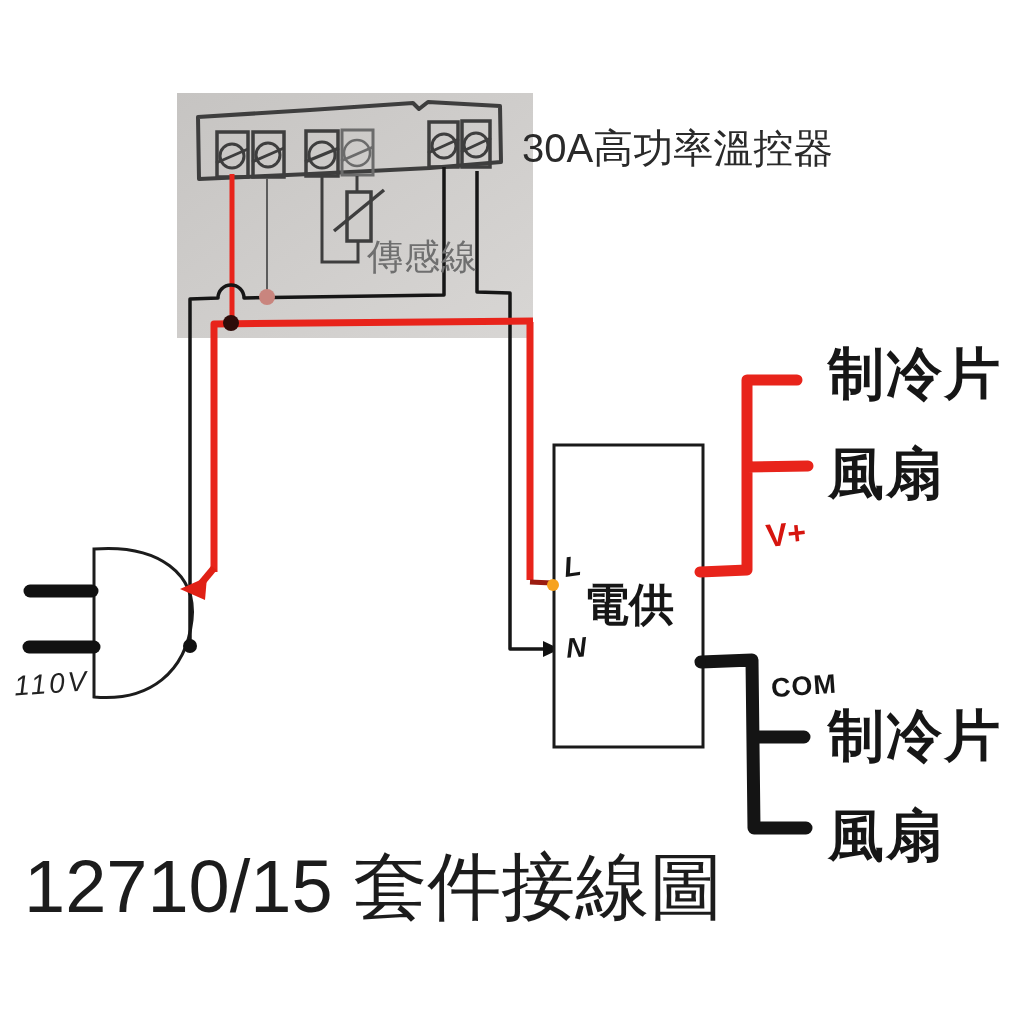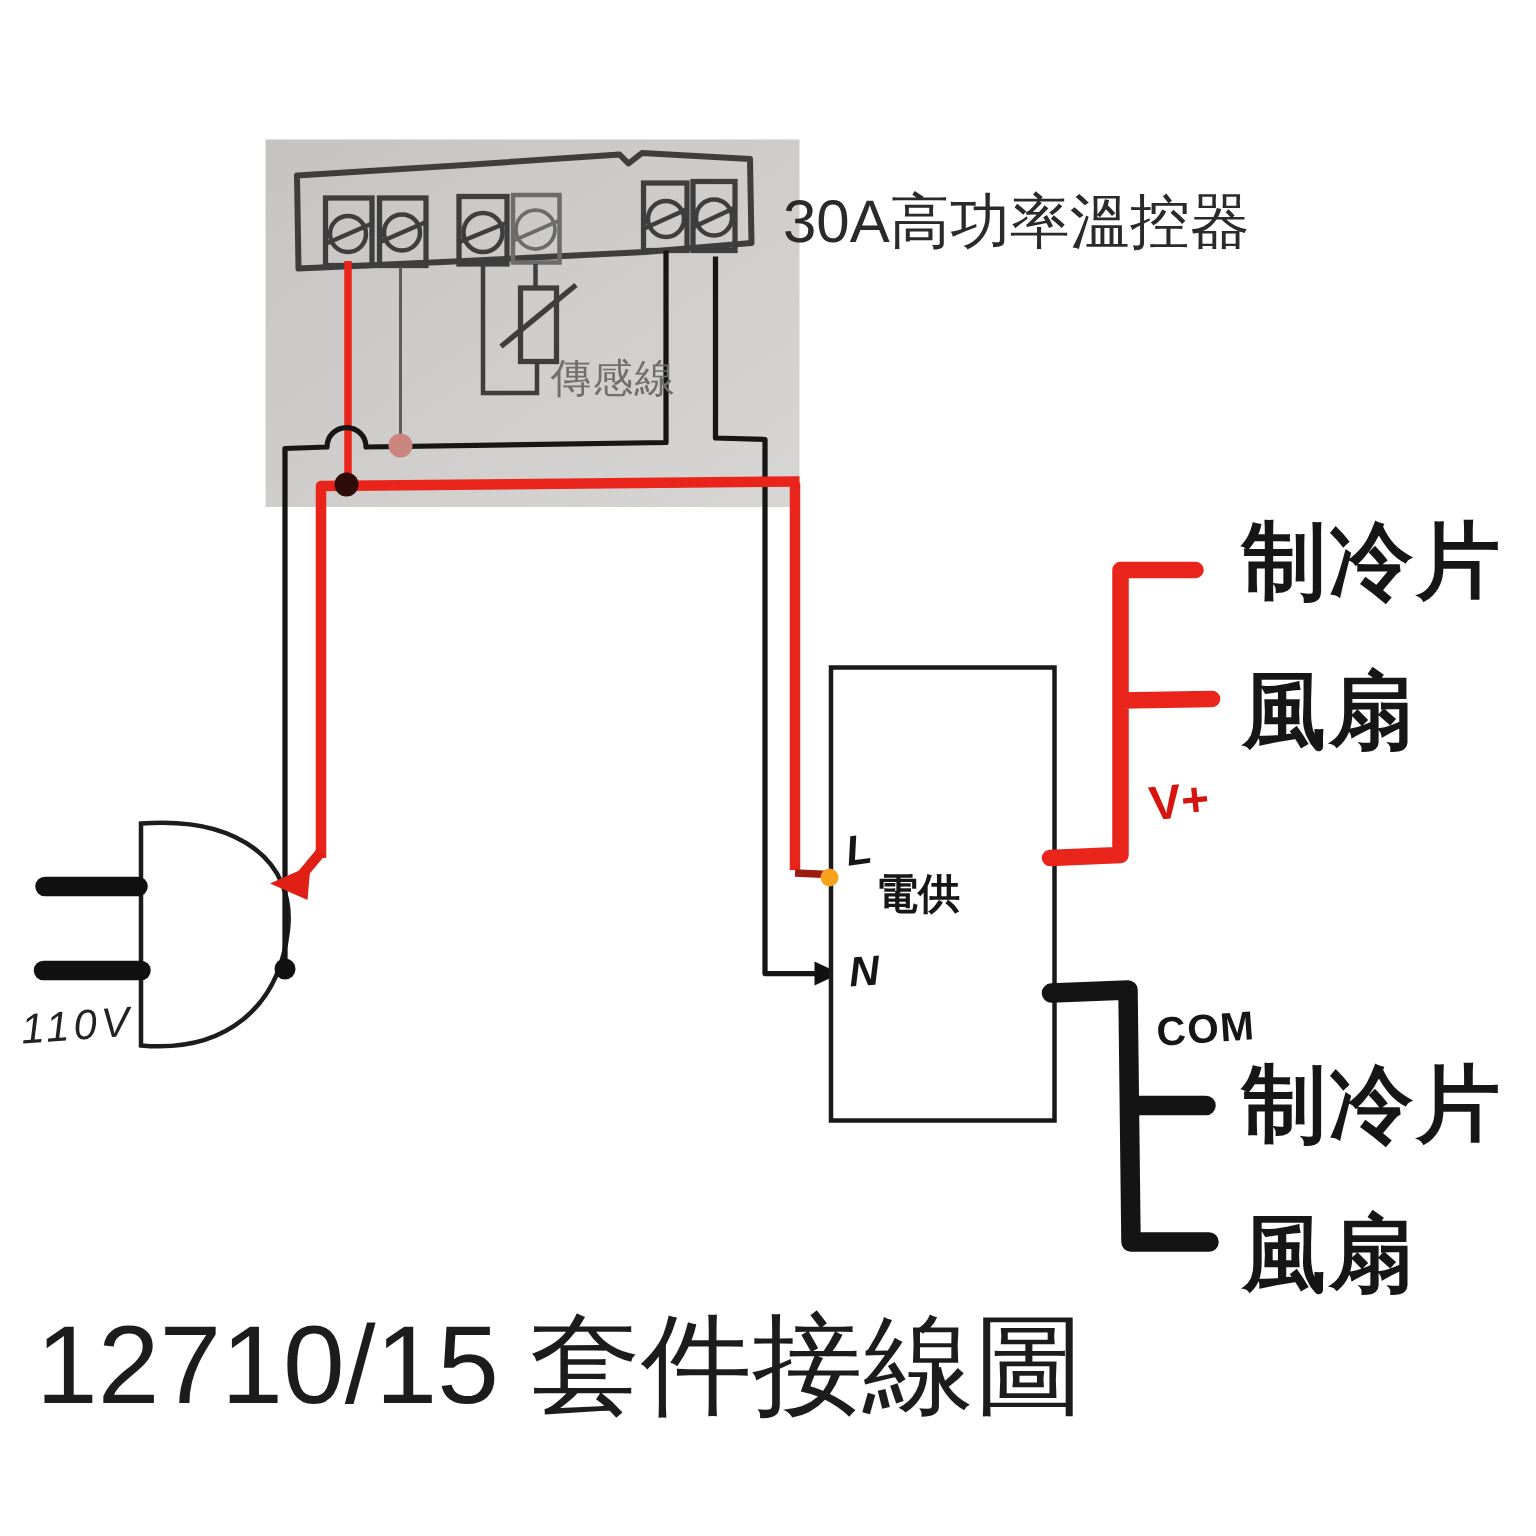--- a/index.html
+++ b/index.html
@@ -4,34 +4,34 @@
 <style>
   html,body{margin:0;padding:0;background:#ffffff;}
   #stage{
     position:relative;width:1024px;height:1024px;background:#ffffff;overflow:hidden;
     font-family:"Liberation Sans",sans-serif;
   }
   #wires{position:absolute;left:0;top:0;}
   .lbl{position:absolute;line-height:1;color:#161616;white-space:nowrap;
        font-family:"Liberation Sans",sans-serif;}
   #controller-label{left:522px;top:128px;font-size:40px;color:#2a2a2a;}
-  #sensor-label{left:367px;top:239px;font-size:27px;color:#6f6f6f;letter-spacing:1px;}
+  #sensor-label{left:367px;top:239px;font-size:36px;color:#6f6f6f;letter-spacing:1px;}
   #psu-warning{left:551px;top:391px;font-size:35px;font-weight:700;}
-  #psu-label{left:584px;top:582px;font-size:28px;font-weight:700;}
+  #psu-label{left:584px;top:582px;font-size:45px;font-weight:700;}
   #psu-l{left:564px;top:553px;font-size:28px;font-weight:700;font-style:italic;transform:rotate(-8deg);}
   #psu-n{left:566px;top:634px;font-size:28px;font-weight:700;font-style:italic;transform:rotate(-4deg);}
   #vplus-label{left:766px;top:518px;font-size:32px;font-weight:700;color:#d6150f;transform:rotate(-6deg);}
   #com-label{left:771px;top:673px;font-size:27px;font-weight:700;letter-spacing:1px;transform:rotate(-4deg);}
   #plug-voltage{left:14px;top:670px;font-size:28px;font-style:italic;letter-spacing:3px;color:#222;transform:rotate(-4deg);}
   .load{left:828px;font-size:56px;font-weight:600;letter-spacing:2px;}
   #load-pos-0{top:346px;}
   #load-pos-1{top:446px;}
   #load-com-0{top:708px;}
   #load-com-1{top:808px;}
-  #diagram-title{left:24px;top:850px;font-size:74px;color:#1c1c1c;margin-top:23px;}
+  #diagram-title{left:24px;top:850px;font-size:74px;color:#1c1c1c;}
 </style>
 </head>
 <body>
 
 <div id="stage">
 
   <svg id="wires" width="1024" height="1024" viewBox="0 0 1024 1024">
     <defs>
       <linearGradient id="photoGrad" x1="0" y1="0" x2="1" y2="1">
         <stop offset="0" stop-color="#c6c4c2"></stop>

